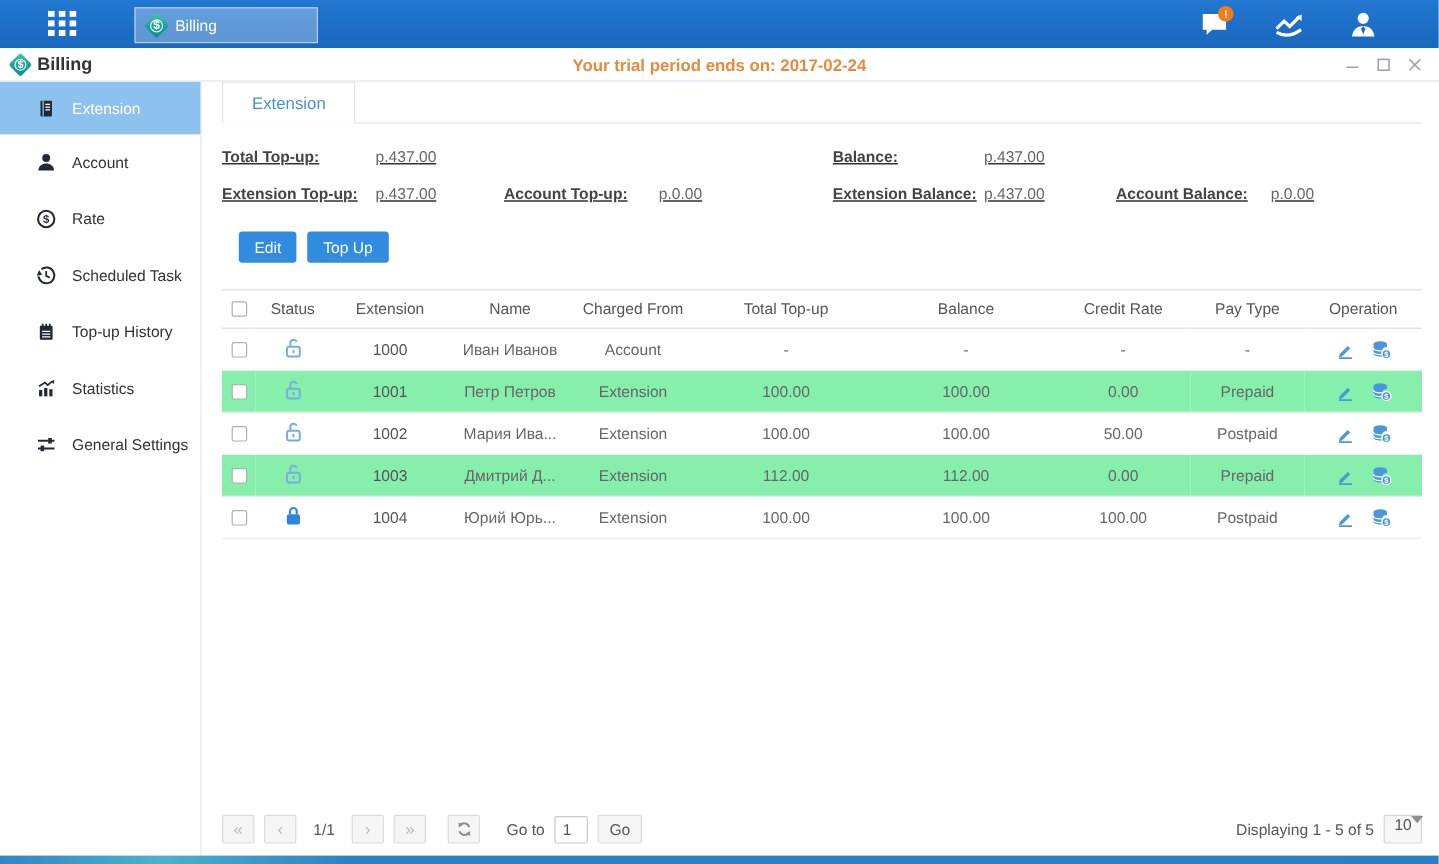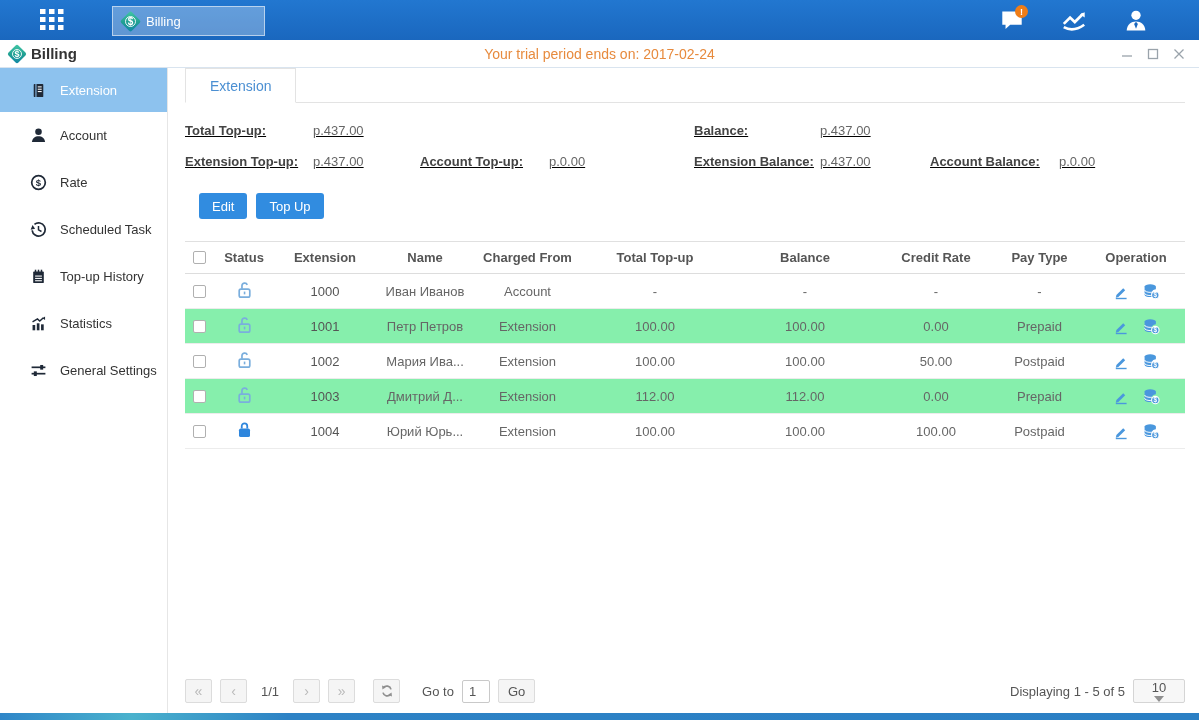--- a/index.html
+++ b/index.html
@@ -24,21 +24,21 @@
   .top-icons { position:absolute; right:46px; top:0; height:40px; display:flex; align-items:center; gap:28px; }
   .top-icon { width:34px; height:34px; display:flex; align-items:center; justify-content:center; position:relative; cursor:pointer; }
   .badge { position:absolute; top:2px; right:1px; width:13px; height:13px; border-radius:50%;
     background:#ef7d18; color:#fff; font-size:9px; font-weight:bold; display:flex; align-items:center; justify-content:center; }
 
   
   .titlebar { height:28px; background:#fff; border-bottom:1px solid #d9e4ef;
     display:flex; align-items:center; position:relative; flex:0 0 28px; }
   .titlebar .win-title { display:flex; align-items:center; gap:7px; margin-left:10px; }
   .titlebar .win-title span.t { font-weight:bold; font-size:15px; color:#333; }
-  .trial { position:absolute; left:0; right:0; text-align:center; color:#e78a3d; font-size:14px; pointer-events:none; }
+  .trial { position:absolute; left:0; right:0; text-align:center; color:#e78a3d; font-size:14px; pointer-events:none;font-weight:bold; }
   .win-controls { position:absolute; right:12px; display:flex; gap:10px; align-items:center; }
   .wc { width:16px; height:16px; display:flex; align-items:center; justify-content:center; color:#9aa3ab; cursor:pointer; }
 
   
   .body { flex:1 1 auto; display:flex; min-height:0; }
   .sidebar { width:168px; flex:0 0 168px; background:#fff; border-right:1px solid #e6e6e6; }
   .side-item { height:47px; display:flex; align-items:center; padding-left:30px; gap:13px; cursor:pointer; color:#333; }
   .side-item .sicon { width:17px; height:17px; color:#1f2937; flex:0 0 17px; }
   .side-item.active { background:#8dc2ee; color:#fff; height:44px; }
   .side-item span.lbl { font-size:13px; }
@@ -58,41 +58,41 @@
   .summary .val { color:#666; }
 
   
   .btn-row { margin-top:16px; display:flex; gap:9px;padding-left:14px; }
   .btn { background:#318ce0; color:#fff; border:none; border-radius:3px; height:26px;
     padding:0 13px; font-size:13px; font-family:inherit; cursor:pointer; }
 
   
   table { border-collapse:collapse; width:1000px; margin-top:22px; table-layout:fixed; }
   thead th { border-top:1px solid #e0e0e0; border-bottom:1px solid #ddd; height:32px;
-    font-weight:bold; color:#555; font-size:13px; text-align:center; }
+    font-weight:normal; color:#555; font-size:13px; text-align:center; }
   tbody td { height:35px; border-bottom:1px solid #ececec; color:#666; font-size:13px; text-align:center; }
   tbody tr.alt { background:#86efac; }
   .cb { width:13px; height:13px; border:1px solid #b0b0b0; border-radius:2px; background:#fff; margin:0 auto; cursor:pointer; }
   .op-icons { display:flex; justify-content:center; align-items:center; gap:14px; }
   .op-icons svg { cursor:pointer; }
 
   
   .pager { margin-top:auto; margin-bottom:9px; display:flex; align-items:center; gap:8px; height:26px; }
   .pg-btn { width:27px; height:24px; background:#f5f5f5; border:1px solid #dcdcdc; border-radius:2px;
     display:flex; align-items:center; justify-content:center; color:#b9b9b9; font-size:14px; cursor:pointer; }
   .pg-num { color:#555; padding:0 6px; }
   .goto-label { color:#555; margin-left:14px; }
   .goto-input { width:28px; height:23px; border:1px solid #c9c9c9; border-radius:2px; text-align:left;
     padding-left:6px; font-family:inherit; font-size:13px; color:#555; }
   .go-btn { height:24px; padding:0 9px; background:#f5f5f5; border:1px solid #dcdcdc; border-radius:2px;
     color:#555; font-family:inherit; font-size:13px; cursor:pointer; }
   .pager .right { margin-left:auto; display:flex; align-items:center; gap:8px; }
   .displaying { color:#555; }
-  .pagesize { width:52px; height:24px; background:#f7f7f7; border:1px solid #d5d5d5; border-radius:2px;
-    display:flex; align-items:center; justify-content:space-between; padding:0 8px; color:#555; cursor:pointer;flex-direction:column; }
+  .pagesize { width:32px; height:24px; background:#f7f7f7; border:1px solid #d5d5d5; border-radius:2px;
+    display:flex; justify-content:space-between; padding:0 8px; color:#555; cursor:pointer; }
   .caret { width:0; height:0; border-left:5px solid transparent; border-right:5px solid transparent; border-top:6px solid #8f8f8f; }
 
   
   .bottom-strip { height:7px; flex:0 0 7px;
     background:linear-gradient(90deg,#2f86c8 0%,#4ab2cd 11%,#2d82c5 24%,#2a7fc4 100%); }
 </style>
 </head>
 <body>
 
 <div class="app">

